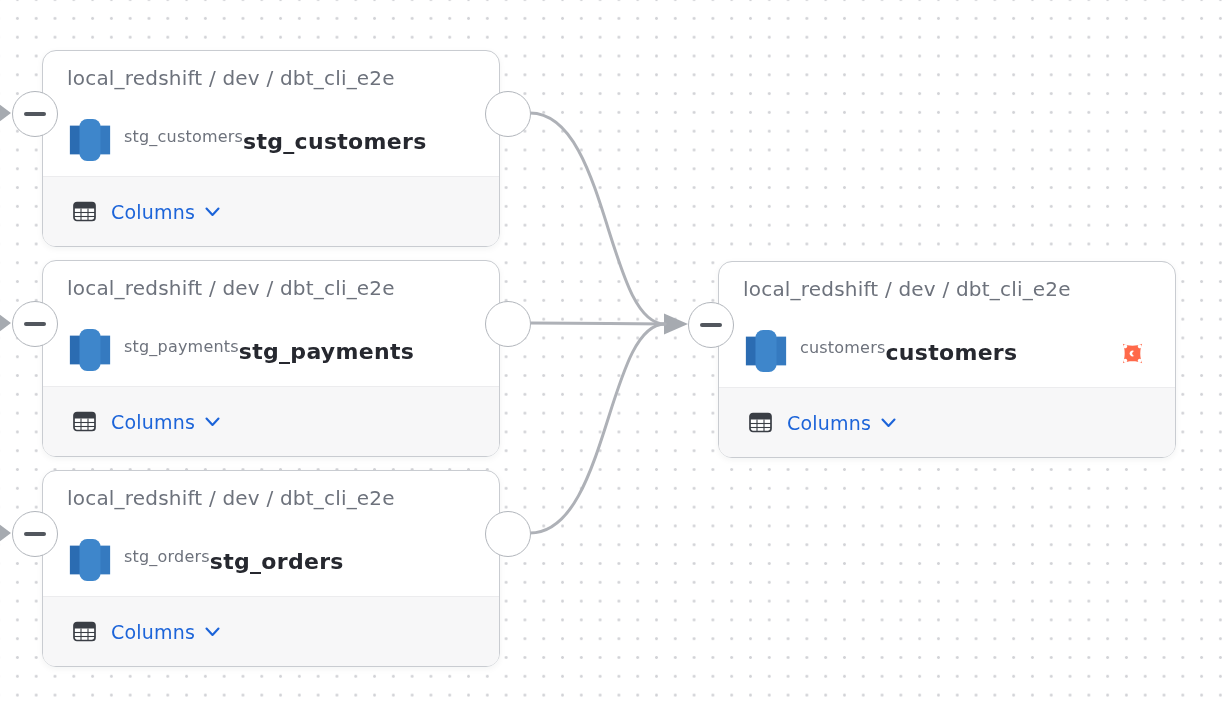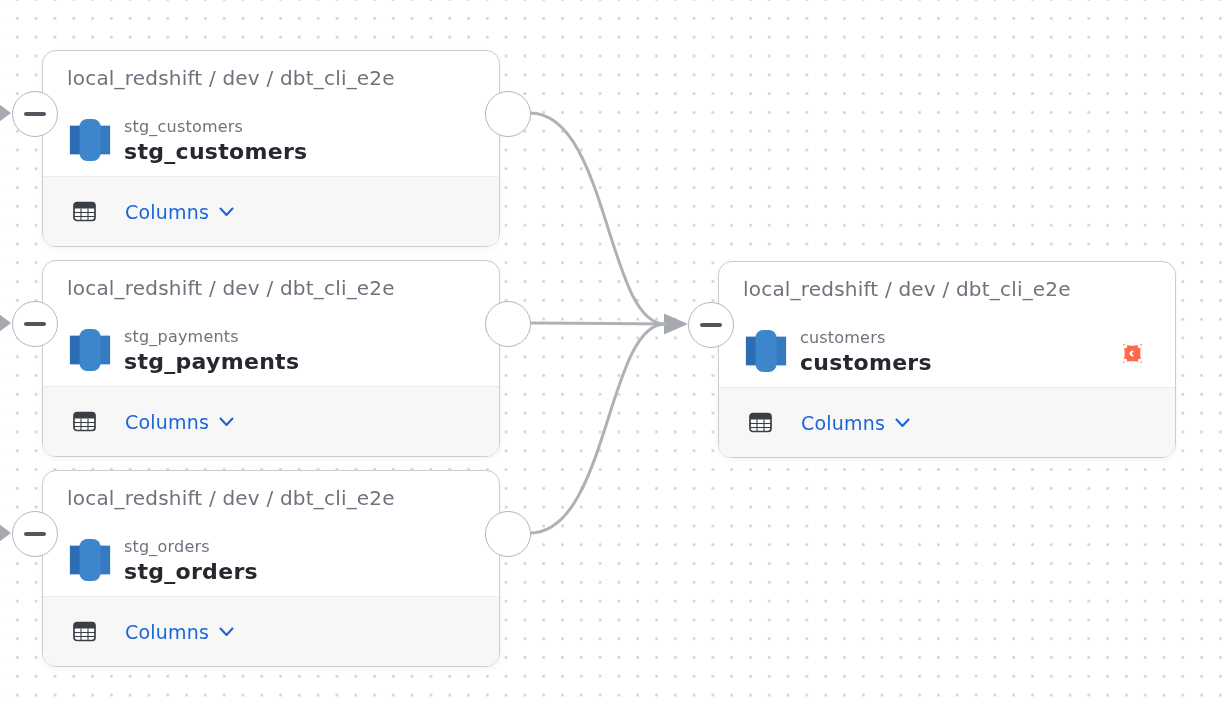--- a/index.html
+++ b/index.html
@@ -17,30 +17,30 @@
   .edge-layer { position:absolute; left:0; top:0; width:1222px; height:712px; pointer-events:none; }
 
   .node {
     position:absolute; width:458px; height:197px;
     background:#ffffff; border:1.5px solid #c9ccd1; border-radius:14px;
     box-shadow:0 2px 6px rgba(27,36,44,.05);
   }
   .node-main { padding:16px 24px 0 24px; height:126px; }
   .breadcrumb { font-size:20px; color:#6d727c; letter-spacing:.2px; line-height:23px; }
   .name-row { display:flex; align-items:center; gap:11px; margin-top:25px; }
-  .names { display:flex; flex-direction:column; }
+  .names { display:flex; flex-direction:row; }
   .subtitle { font-size:16px; color:#6d727c; letter-spacing:.2px; line-height:20px; }
   .title { font-size:22px; font-weight:600; color:#26282f; letter-spacing:.3px; line-height:30px; }
   .badge { margin-left:auto; margin-right:4px; align-self:center; display:none; }
 
   .node-footer {
     position:absolute; left:0; right:0; bottom:0; height:70px;
     background:#f7f7f8; border-top:1px solid #ececee;
     border-radius:0 0 12px 12px;
-    display:flex; align-items:center; padding:0 24px 0 30px; gap:29px;
+    display:flex; align-items:center; padding:0 24px 0 30px; gap:15px;
   }
   .columns-link {
     display:flex; align-items:center; gap:10px; cursor:pointer;
     color:#1c64d9; font-size:19px; letter-spacing:.2px; text-decoration:none;
   }
 
   .handle {
     position:absolute; width:46px; height:46px; border-radius:50%;
     background:#fff; border:1.5px solid #b2b6bc; top:40px;
     display:flex; align-items:center; justify-content:center; cursor:pointer;

